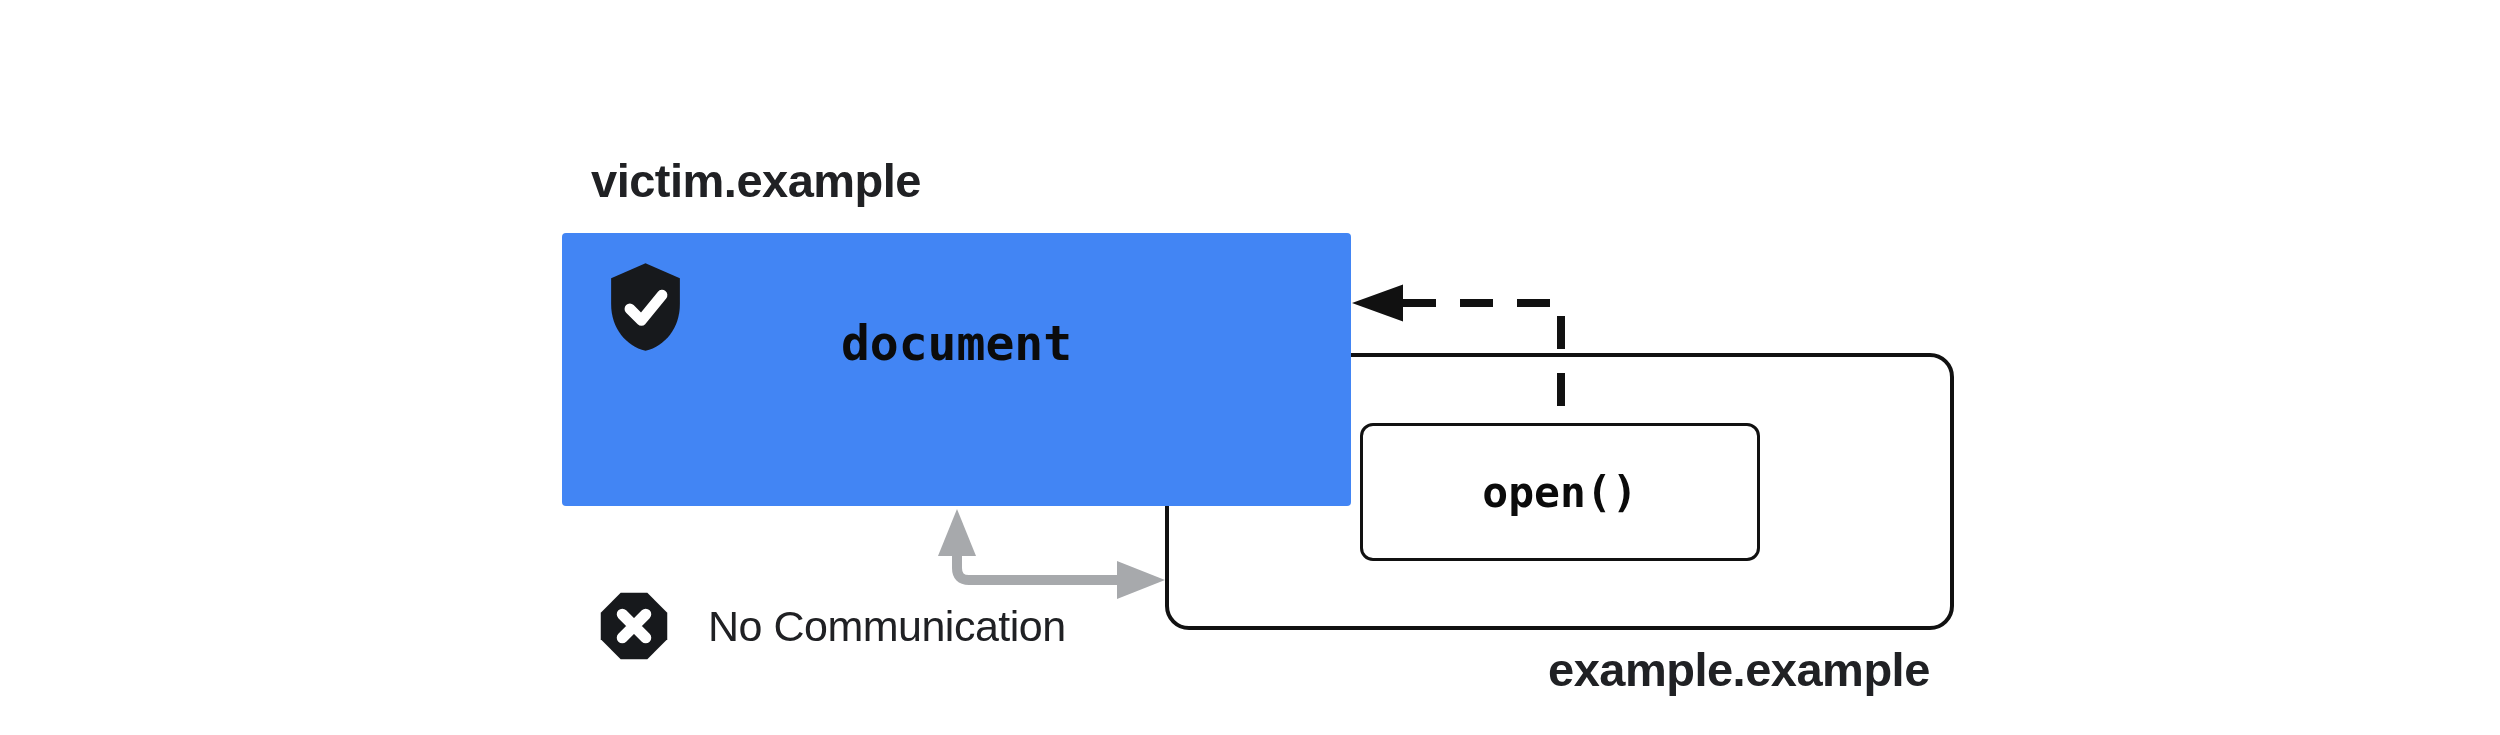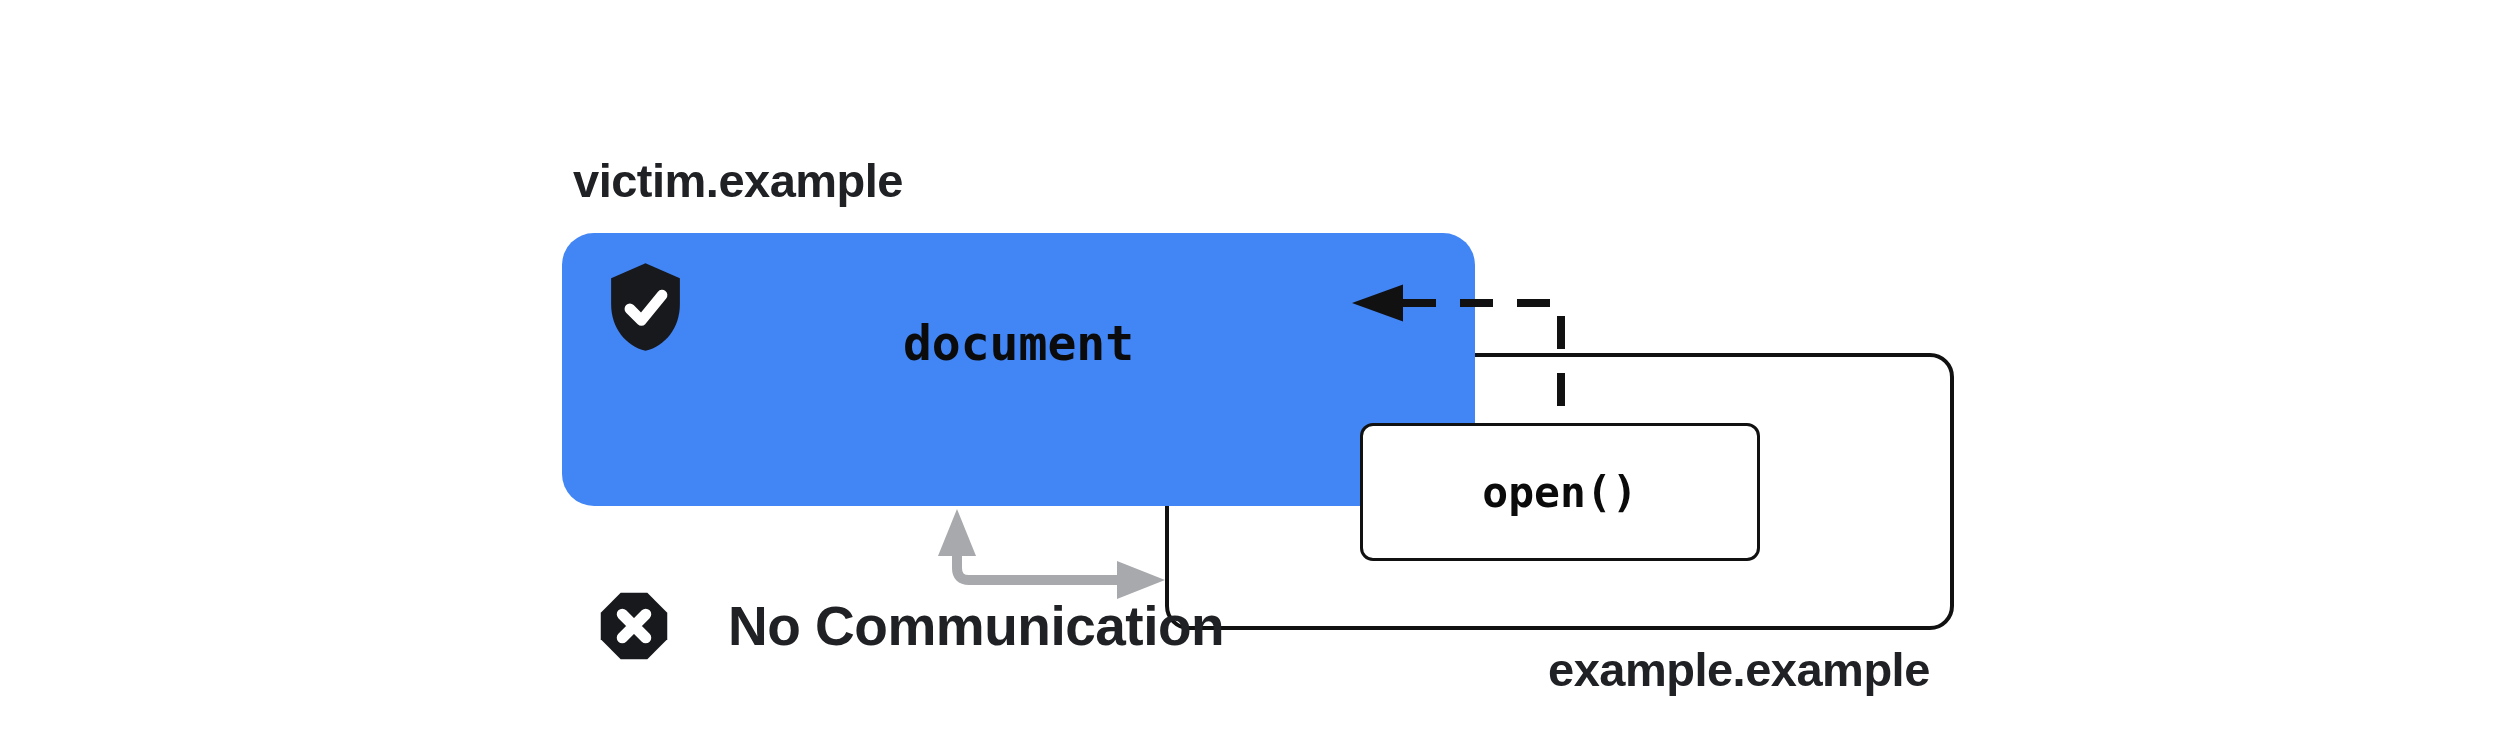--- a/index.html
+++ b/index.html
@@ -17,42 +17,42 @@
   }
   .domain-label {
     position: absolute;
     font-weight: 700;
     font-size: 47px;
     line-height: 1.1;
     color: #202124;
     letter-spacing: -0.5px;
     white-space: nowrap;
   }
-  .victim-label  { left: 573px;  top: 155px; }
+  .victim-label  { left: 591px;  top: 155px; }
   .attacker-label{ left: 1548px; top: 644px; }
 
   
   .attacker-window {
     position: absolute;
     left: 1165px; top: 353px;
     width: 789px; height: 277px;
     background: #ffffff;
     border: 4px solid #111111;
     border-radius: 24px;
     box-sizing: border-box;
     z-index: 1;
   }
 
   
   .victim-box {
     position: absolute;
     left: 562px; top: 233px;
-    width: 913px; height: 273px;
+    width: 789px; height: 273px;
     background: #4285f4;
-    border-radius: 32px;
+    border-radius: 4px;
     box-sizing: border-box;
     z-index: 2;
   }
   .shield {
     position: absolute;
     left: 46px; top: 27px;
     width: 75px; height: 94px;
   }
   .victim-code {
     position: absolute;
@@ -102,23 +102,23 @@
   .no-comm {
     position: absolute;
     left: 596px; top: 588px;
     height: 76px;
     display: flex;
     align-items: center;
     z-index: 5;
   }
   .x-icon { width: 76px; height: 76px; flex: 0 0 auto; }
   .no-comm-text {
-    margin-left: 56px;
-    font-weight: 700;
-    font-size: 55px;
+    margin-left: 36px;
+    font-weight: 400;
+    font-size: 43px;
     color: #202124;
     letter-spacing: -0.5px;
     white-space: nowrap;
   }
 </style>
 </head>
 <body>
 
 <div class="canvas">
 

